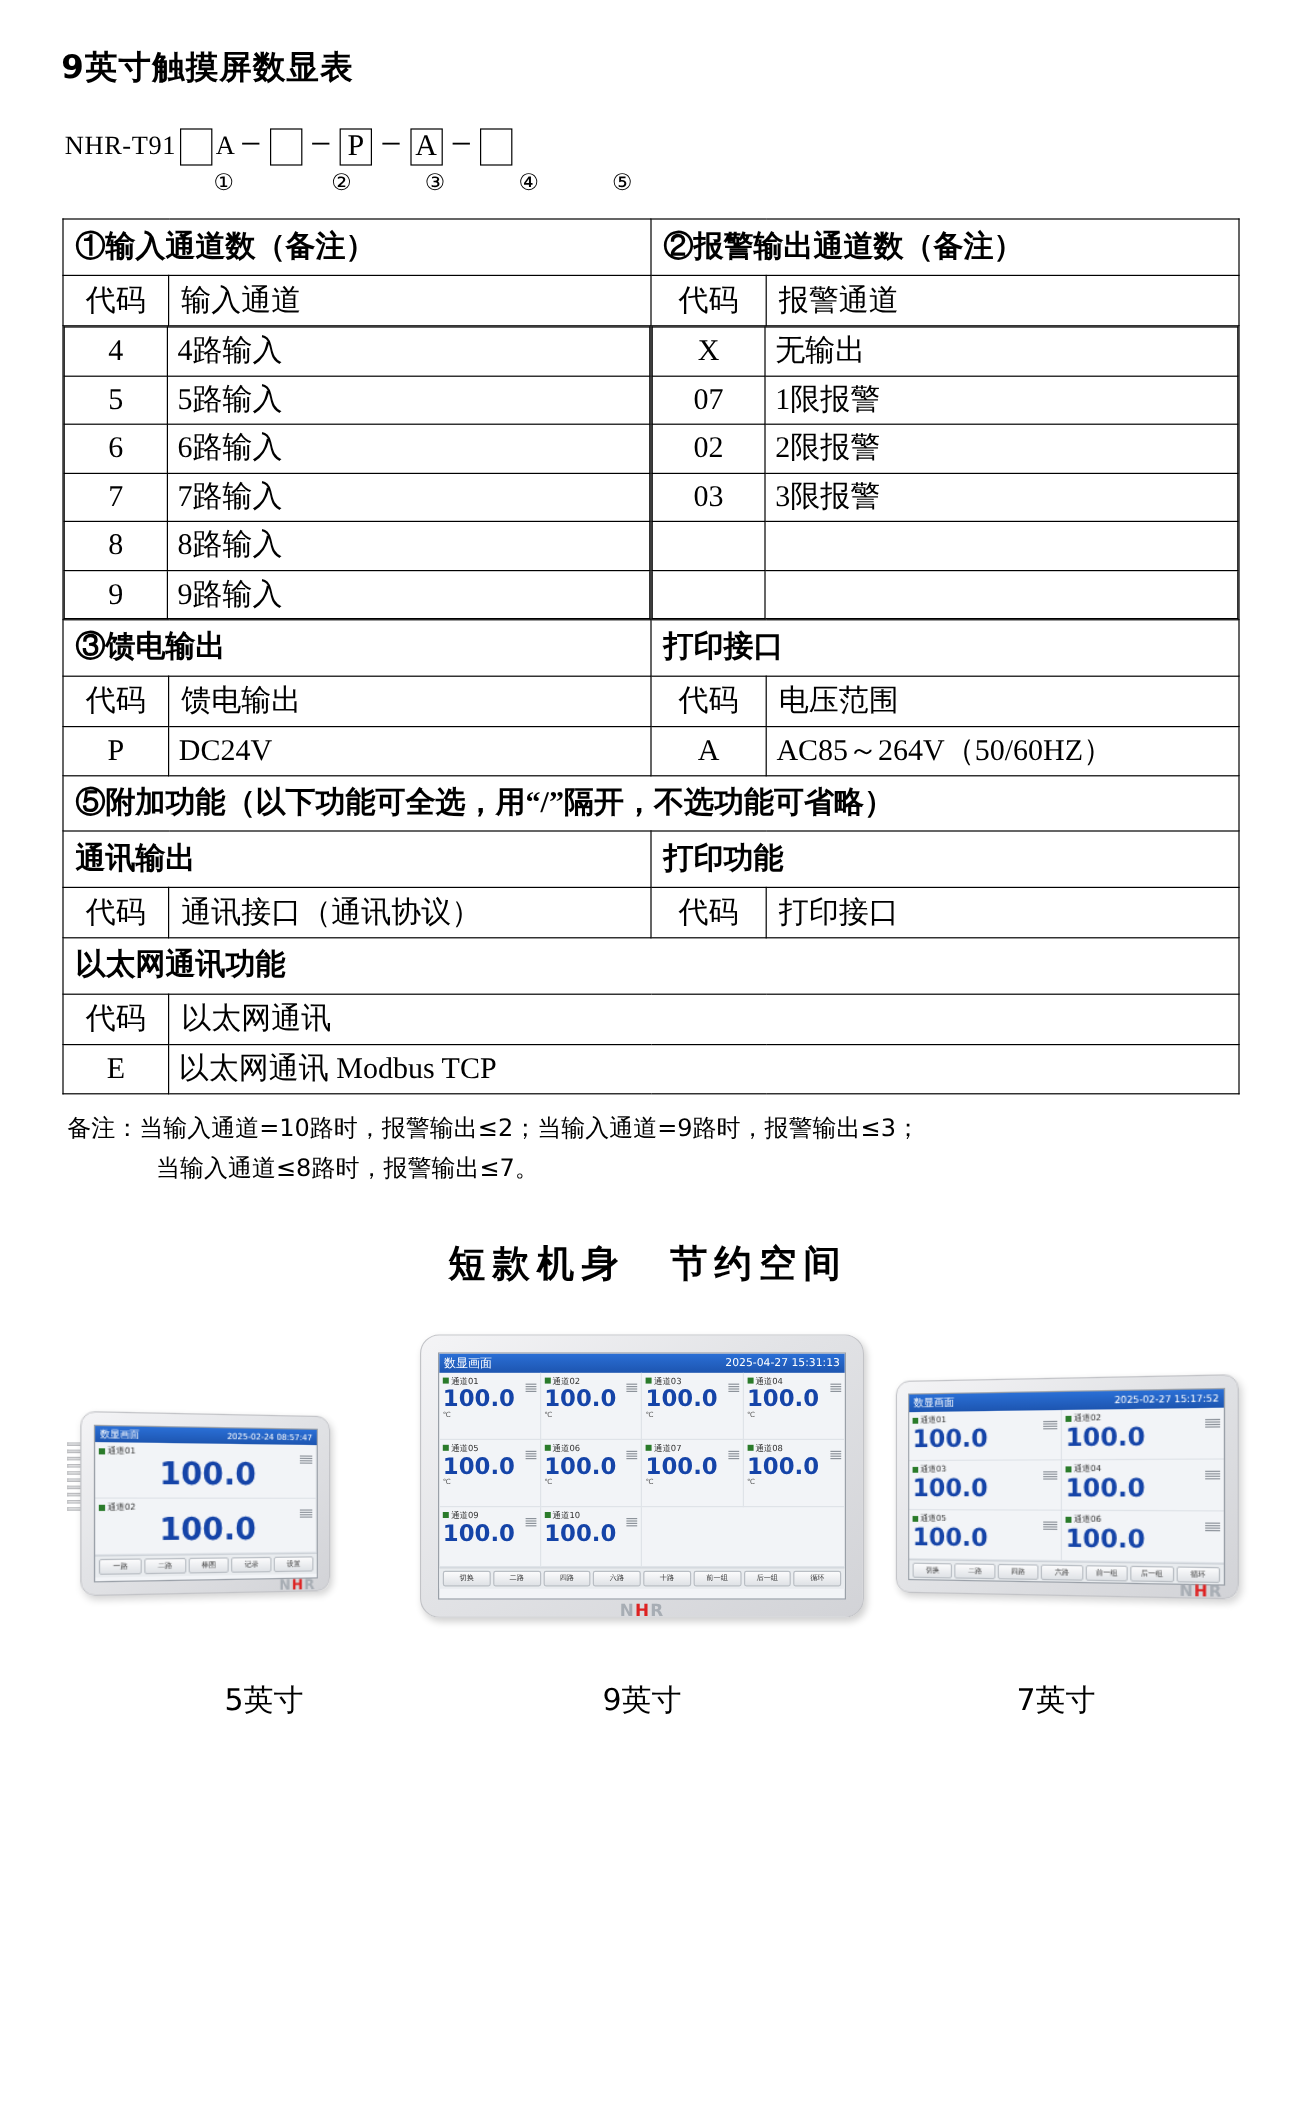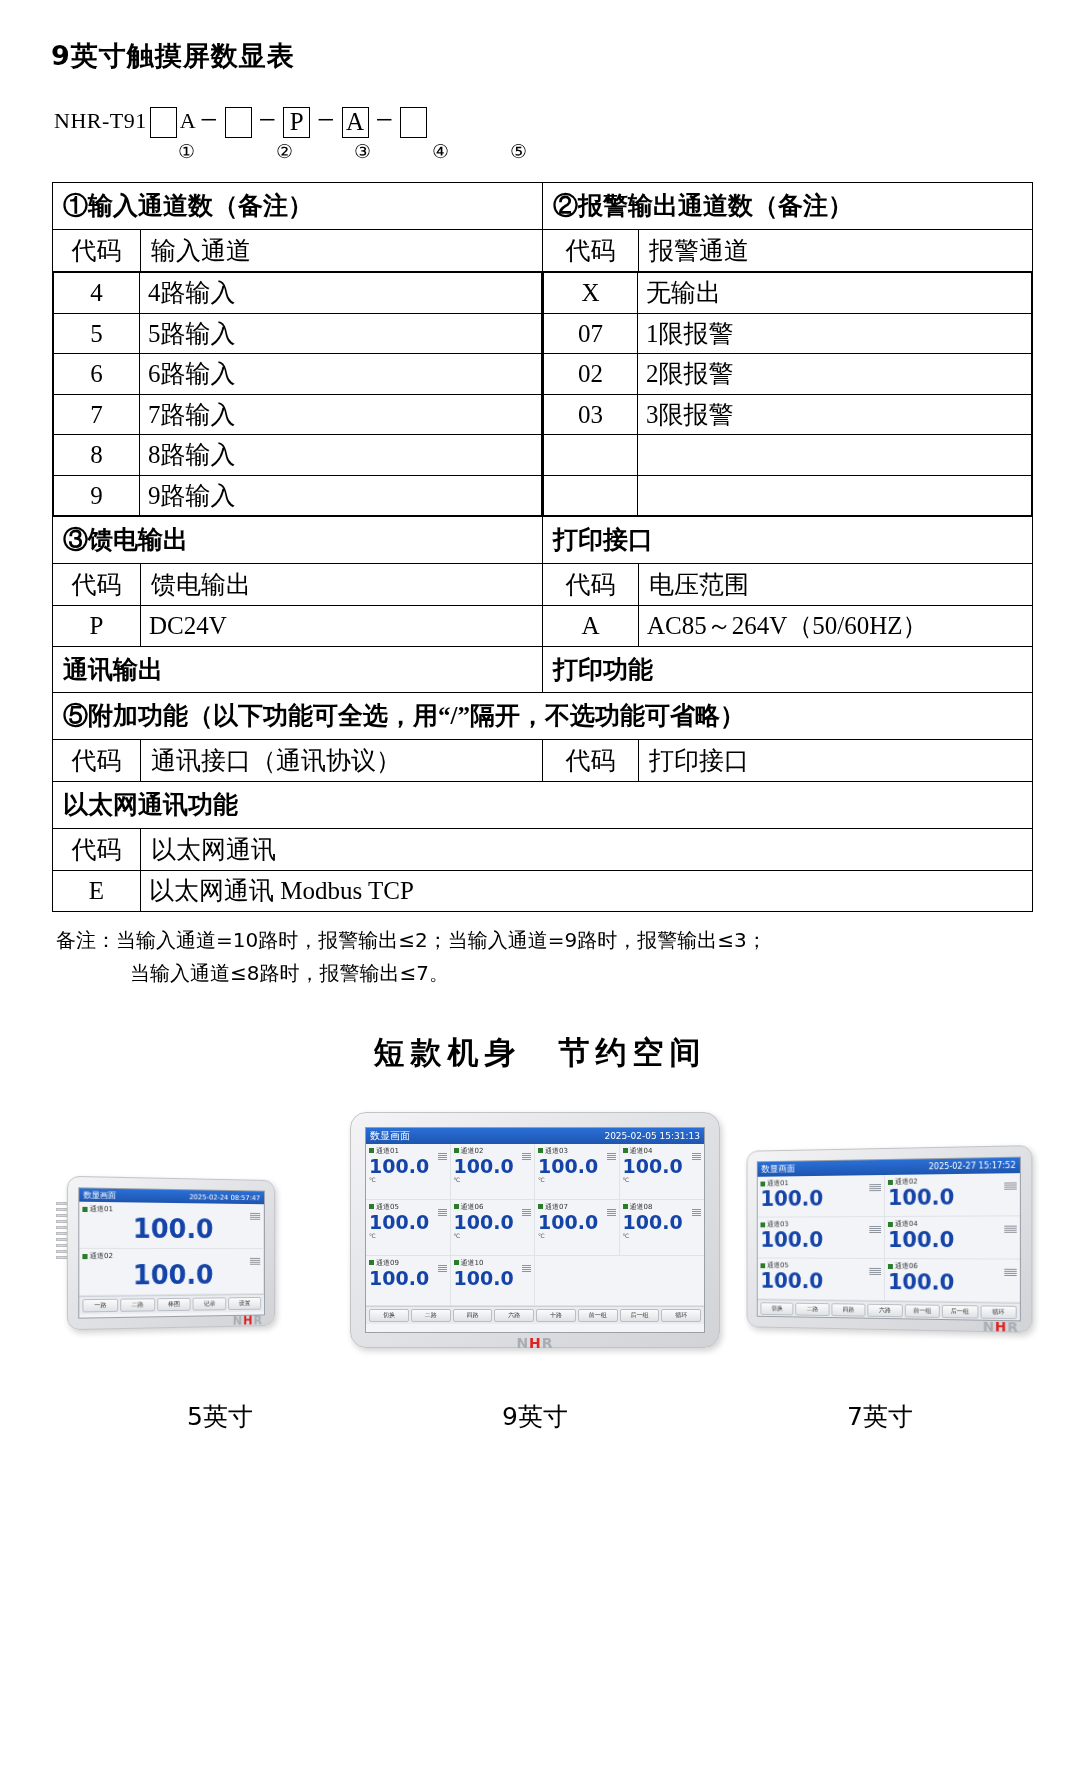--- a/index.html
+++ b/index.html
@@ -356,25 +356,25 @@
       <td class="colhdr">电压范围</td>
     </tr>
     <tr>
       <td class="ccode">P</td>
       <td>DC24V</td>
       <td class="ccode-w">A</td>
       <td>AC85～264V（50/60HZ）</td>
     </tr>
 
     <tr>
+      <td class="hdr" colspan="4">⑤附加功能（以下功能可全选，用“/”隔开，不选功能可省略）</td>
+    </tr>
+    <tr>
       <td class="hdr" colspan="2">通讯输出</td>
       <td class="hdr vsplit" colspan="2">打印功能</td>
-    </tr>
-    <tr>
-      <td class="hdr" colspan="4">⑤附加功能（以下功能可全选，用“/”隔开，不选功能可省略）</td>
     </tr>
     <tr>
       <td class="colhdr ccode">代码</td>
       <td class="colhdr">通讯接口（通讯协议）</td>
       <td class="colhdr ccode-w">代码</td>
       <td class="colhdr">打印接口</td>
     </tr>
     <tr>
       <td class="hdr" colspan="4">以太网通讯功能</td>
     </tr>
@@ -460,21 +460,21 @@
         </div>
       </div>
     </div>
     <div class="caption" style="left:80px; top:300px;">5英寸</div>
 
     <div class="device" style="left:300px; top:12px;">
       <div class="bezel" style="width:370px; border-radius:16px; padding:14px;">
         <div class="screen" style="height:206px;">
           <div class="scr-top">
             <span class="t-l" style="font-size:10px">数显画面</span>
-            <span class="t-r" style="font-size:9px">2025-02-05 15:31:13</span>
+            <span class="t-r" style="font-size:9px">2025-04-27 15:31:13</span>
           </div>
           <div class="cells">
             <div class="cell" style="width:25%; height:56px;">
               <div class="cname">
                   <span class="dot"></span>
                   <span>通道01</span>
                 </div>
               <div class="val" style="font-size:19px;">100.0</div>
               <div class="unit">℃</div>
               <div class="bars">

